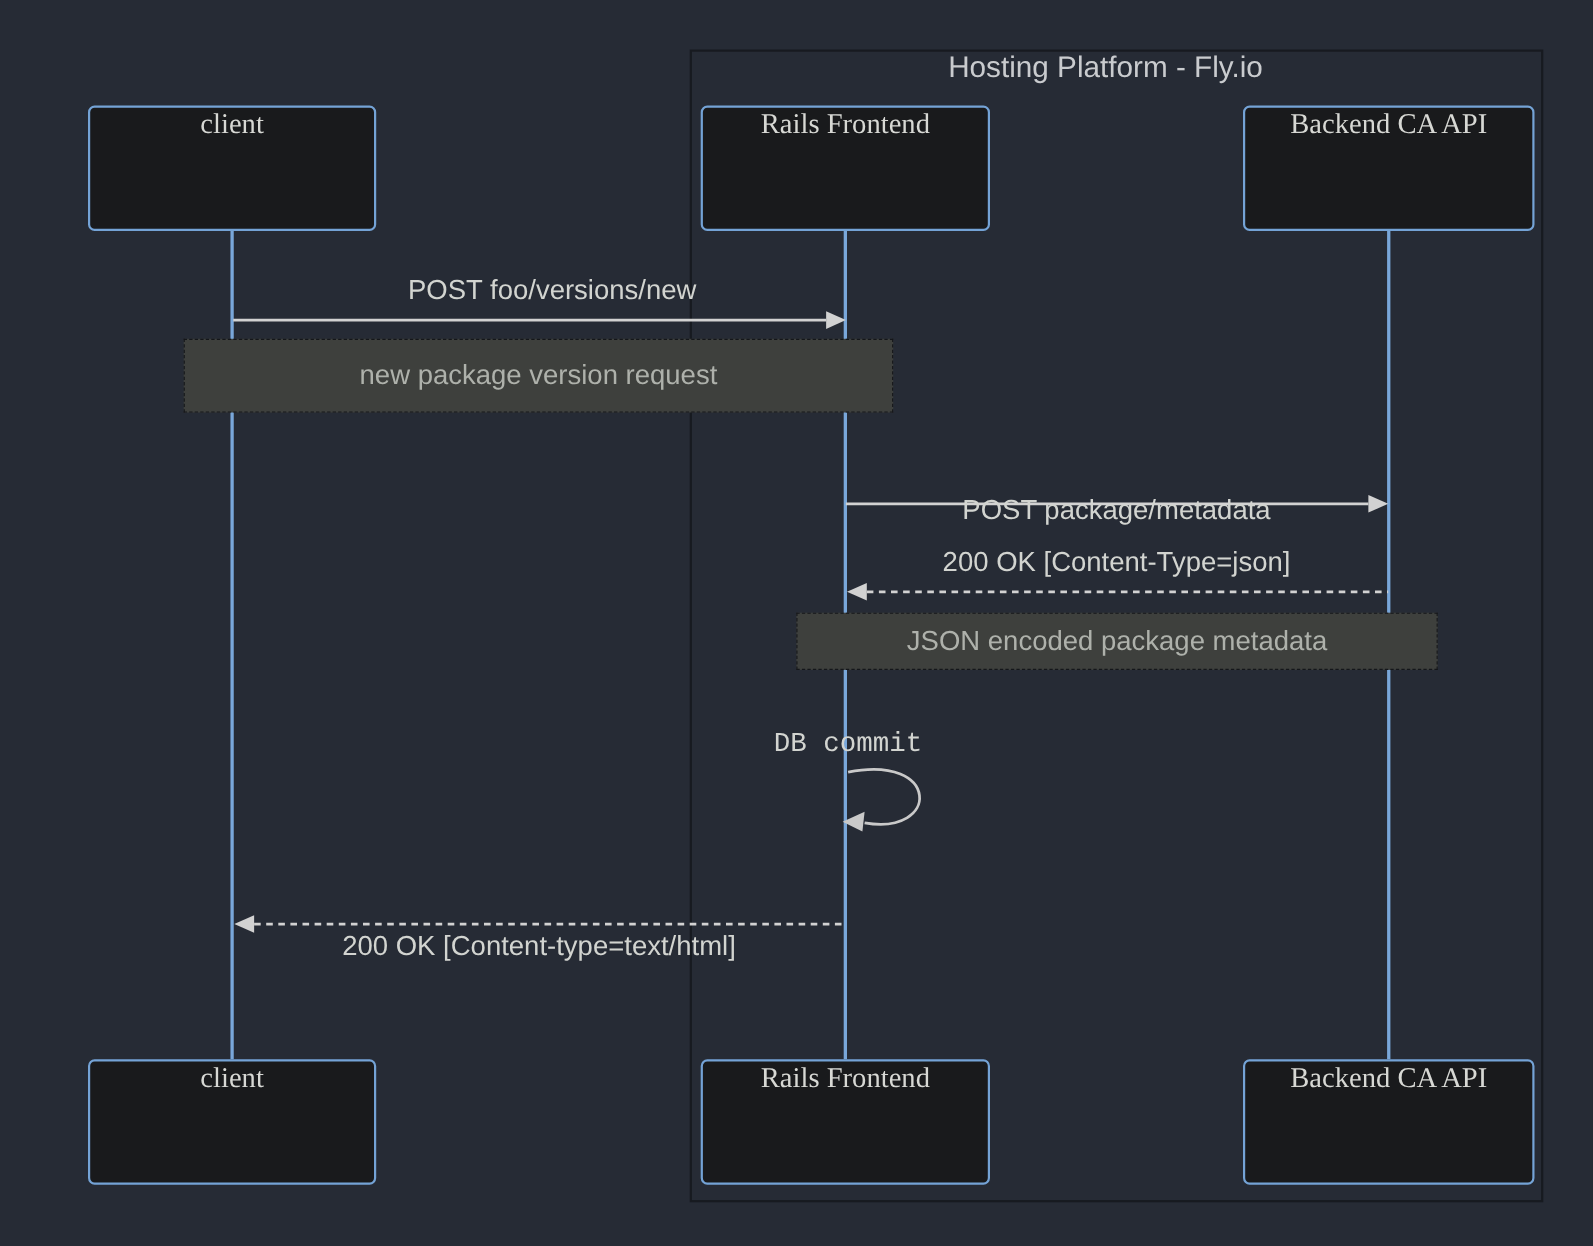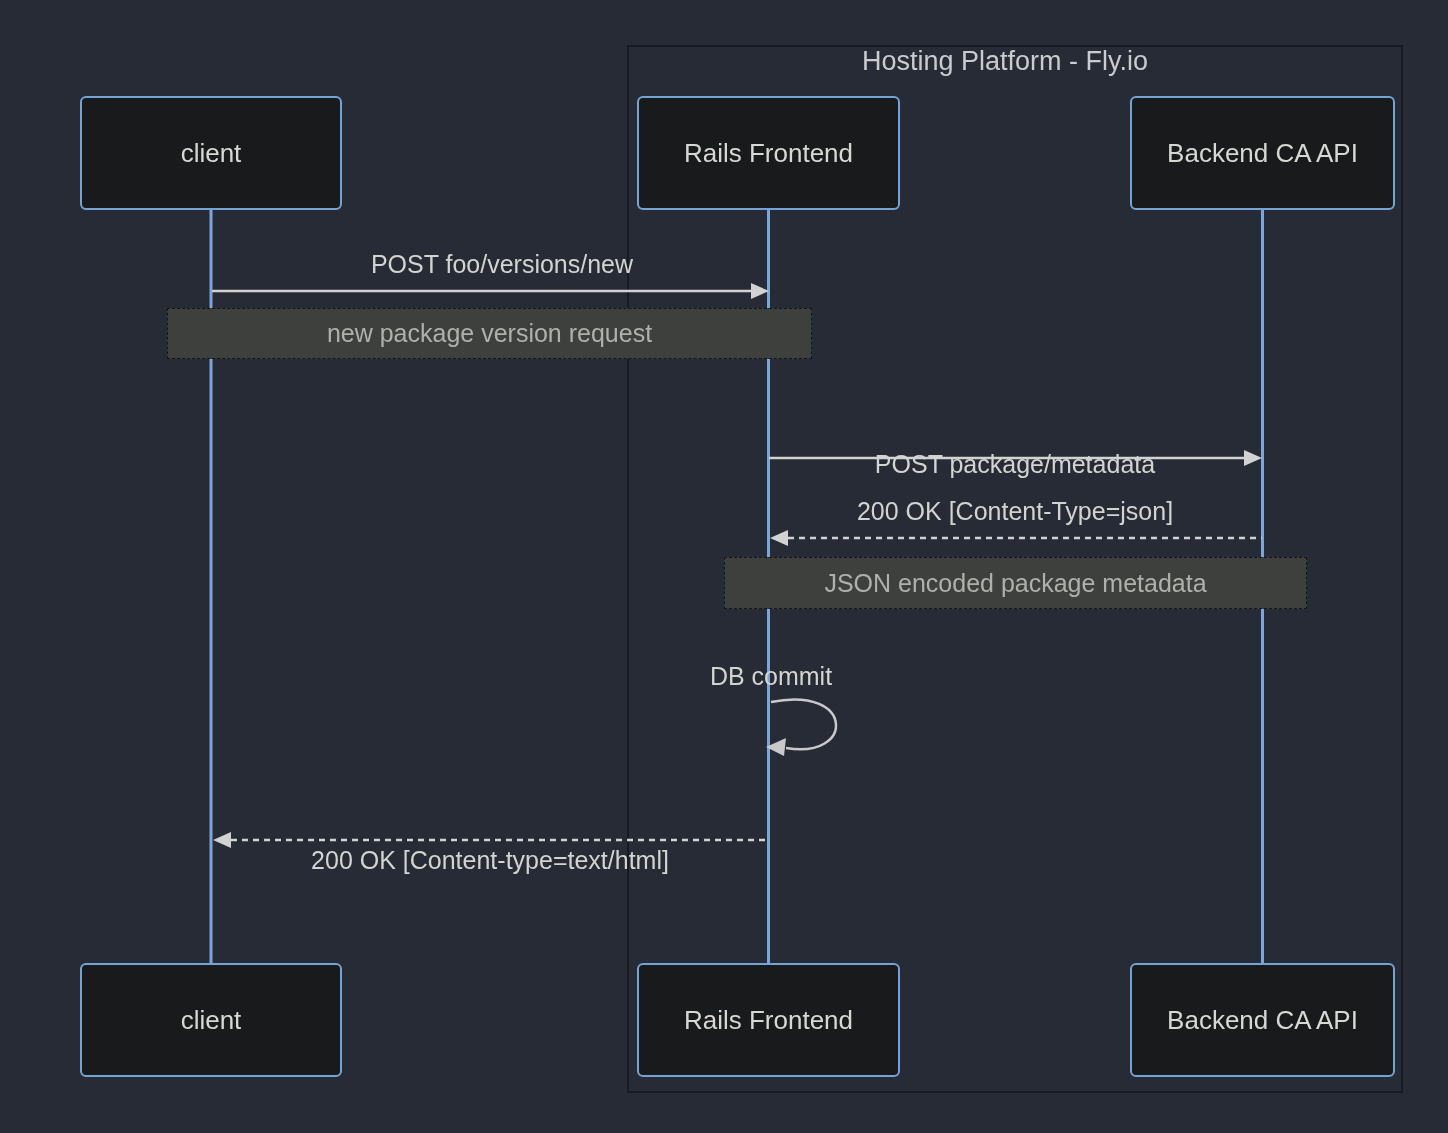--- a/index.html
+++ b/index.html
@@ -35,55 +35,55 @@
     background: #3e403d;
     border: 1px dashed #14161a;
     box-sizing: border-box;
     display: flex;
     align-items: center;
     justify-content: center;
     color: #aeb1ab;
     font-size: 25px;
     z-index: 3;
   }
-  .note-request  { left: 167px; top: 308px; width: 645px; height: 51px; }
+  .note-request  { left: 167px; top: 308px; width: 645px; height: 67px; }
   .note-metadata { left: 724px; top: 557px; width: 583px; height: 52px; }
   .note-page     { left: 167px; top: 855px; width: 645px; height: 67px; }
   .actor {
     position: absolute;
     height: 114px;
     background: #191a1c;
     border: 2px solid #74a3d6;
     border-radius: 6px;
     box-sizing: border-box;
     display: flex;
-    align-items: center;
     justify-content: center;
     color: #d7d8d4;
     font-size: 26px;
     z-index: 4;
+    font-family: Liberation Serif, serif;
   }
   .actor-client-top     { left: 80px;   top: 96px;  width: 262px; }
   .actor-frontend-top   { left: 637px;  top: 96px;  width: 263px; }
   .actor-backend-top    { left: 1130px; top: 96px;  width: 265px; }
   .actor-client-bottom  { left: 80px;   top: 963px; width: 262px; }
   .actor-frontend-bottom{ left: 637px;  top: 963px; width: 263px; }
   .actor-backend-bottom { left: 1130px; top: 963px; width: 265px; }
   .msg {
     position: absolute;
     transform: translateX(-50%);
     color: #d2d4d0;
     font-size: 25px;
     white-space: nowrap;
     z-index: 5;
   }
   .msg-post-new  { left: 490px;  top: 250px; margin-left: 12px; }
   .msg-post-meta { left: 1015px; top: 417px; margin-top: 33px; }
   .msg-200-json  { left: 1015px; top: 497px; }
-  .msg-db-commit { left: 771px;  top: 662px; }
+  .msg-db-commit { left: 771px;  top: 662px; font-family: Liberation Mono, monospace; }
   .msg-200-html  { left: 490px;  top: 846px; }
 </style>
 </head>
 <body>
 
 <div class="canvas">
 
   <div class="frame"></div>
   <div class="frame-title">Hosting Platform - Fly.io</div>
 

